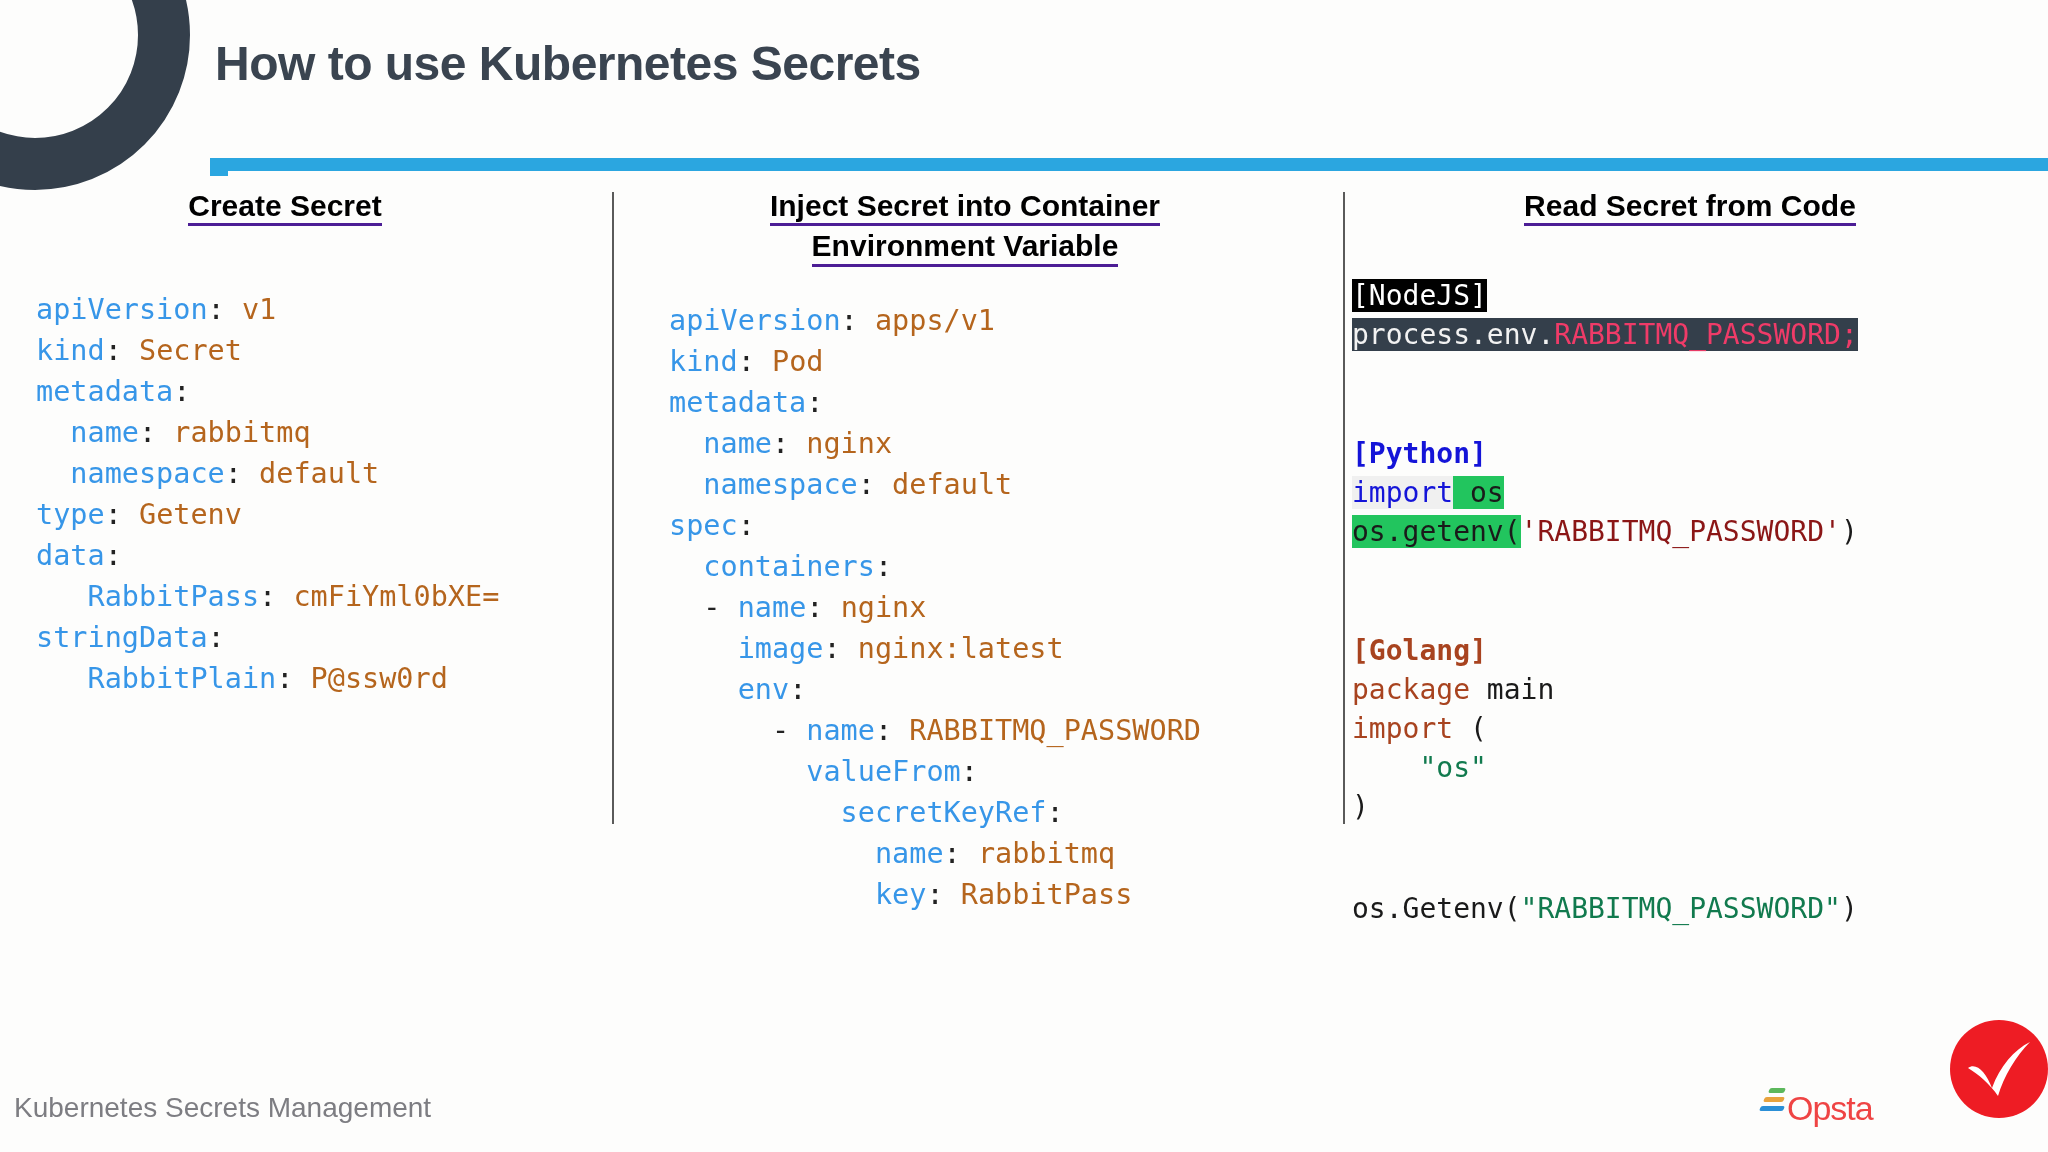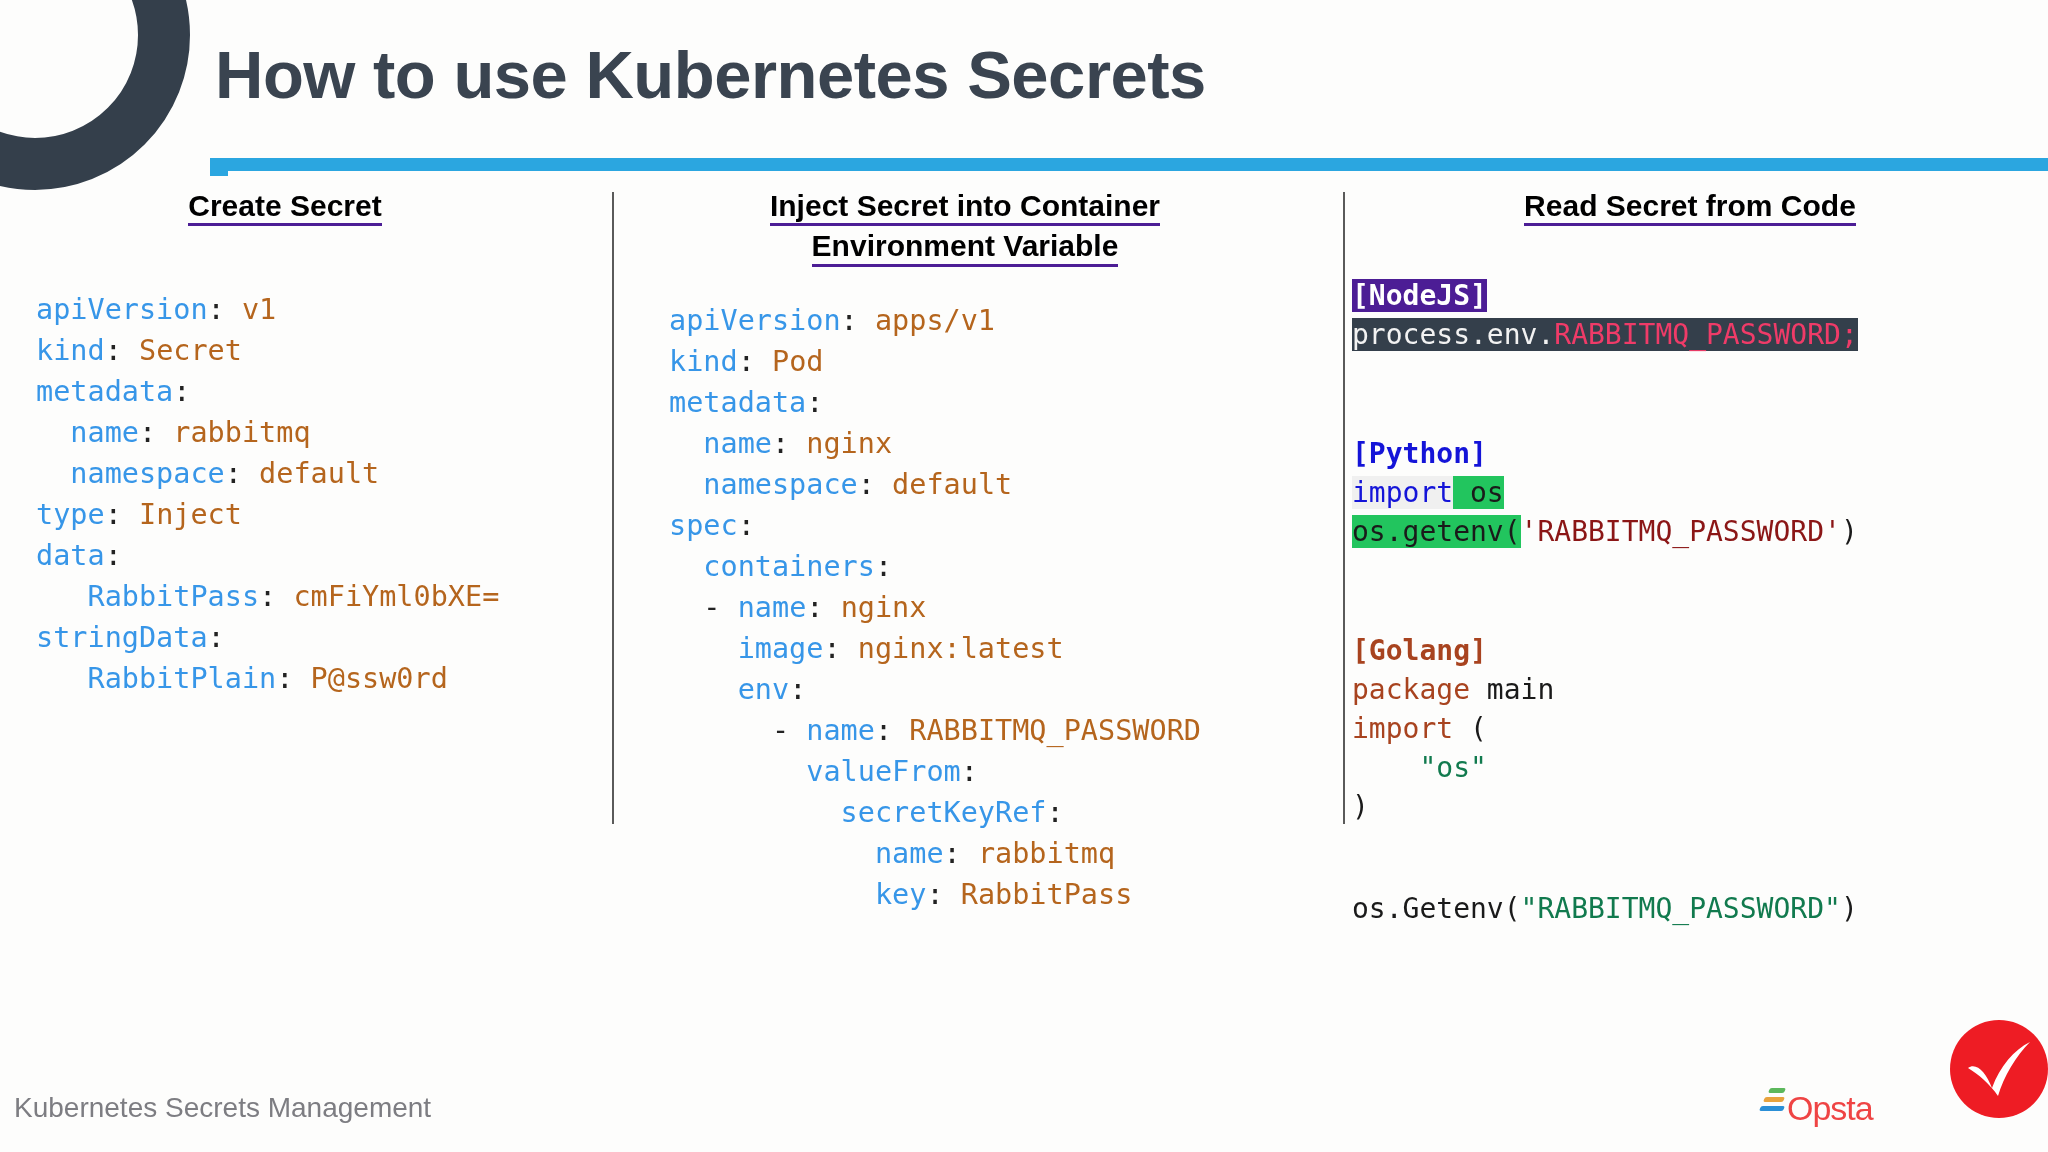--- a/index.html
+++ b/index.html
@@ -48,21 +48,21 @@
     width: 18px;
     height: 18px;
     background: #2ba6e0;
   }
 
   
   .title {
     position: absolute;
     left: 215px;
     top: 36px;
-    font-size: 67px;
+    font-size: 48px;
     font-weight: bold;
     color: #3a4450;
     letter-spacing: -0.5px;
     white-space: nowrap;
   }
   .title-rule {
     position: absolute;
     left: 210px;
     top: 158px;
     width: 1838px;
@@ -108,21 +108,21 @@
   .code-left  { margin-top: 63px; margin-left: 36px; }
   .code-mid   { margin-top: 33px; margin-left: 54px; }
   .code-right { margin-top: 50px; margin-left: 12px; font-size: 28px; line-height: 39px; }
 
   .k  { color: #3796e8; }            
   .v  { color: #b5651d; }            
   .p  { color: #222222; }            
   .dash { color: #222222; }
 
   
-  .lang-node   { color: #ffffff; font-weight: bold; background: #4c1d95; }
+  .lang-node   { color: #ffffff; font-weight: normal; background: #000000; }
   .node-line   { background: #343f4b; color: #f2f2f2; }
   .node-var    { color: #ef3b68; }
   .node-semi   { color: #ef3b68; }
 
   .lang-py     { color: #1414d8; font-weight: bold; }
   .py-kw       { color: #1414d8; background: #f0f0f0; }
   .py-plain    { color: #1a1a1a; background: #22c55e; }
   .py-str      { color: #8b1616; }
   .py-paren    { color: #1a1a1a; }
 
@@ -216,21 +216,21 @@
 
   <div class="col col-left">
     <div class="col-head">
       <span class="hl1">Create Secret</span>
     </div>
     <div class="code code-left"><span><span class="k">apiVersion</span><span class="p">: </span><span class="v">v1</span></span>
 <span><span class="k">kind</span><span class="p">: </span><span class="v">Secret</span></span>
 <span><span class="k">metadata</span><span class="p">:</span></span>
 <span>  <span class="k">name</span><span class="p">: </span><span class="v">rabbitmq</span></span>
 <span>  <span class="k">namespace</span><span class="p">: </span><span class="v">default</span></span>
-<span><span class="k">type</span><span class="p">: </span><span class="v">Inject</span></span>
+<span><span class="k">type</span><span class="p">: </span><span class="v">Getenv</span></span>
 <span><span class="k">data</span><span class="p">:</span></span>
 <span>   <span class="k">RabbitPass</span><span class="p">: </span><span class="v">cmFiYml0bXE=</span></span>
 <span><span class="k">stringData</span><span class="p">:</span></span>
 <span>   <span class="k">RabbitPlain</span><span class="p">: </span><span class="v">P@ssw0rd</span></span></div>
   </div>
 
   <div class="col col-mid">
     <div class="col-head">
       <span class="hl1">Inject Secret into Container</span>
       <span class="hl2">Environment Variable</span>

